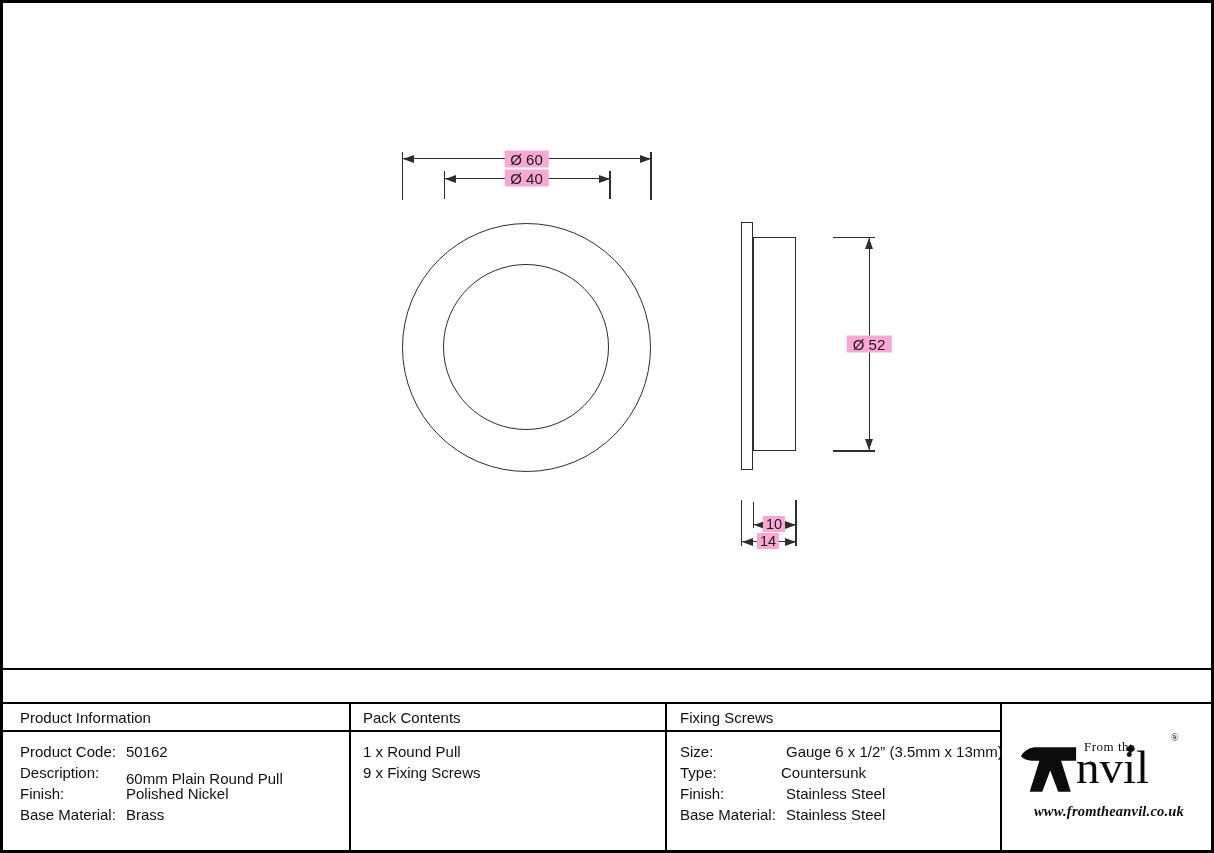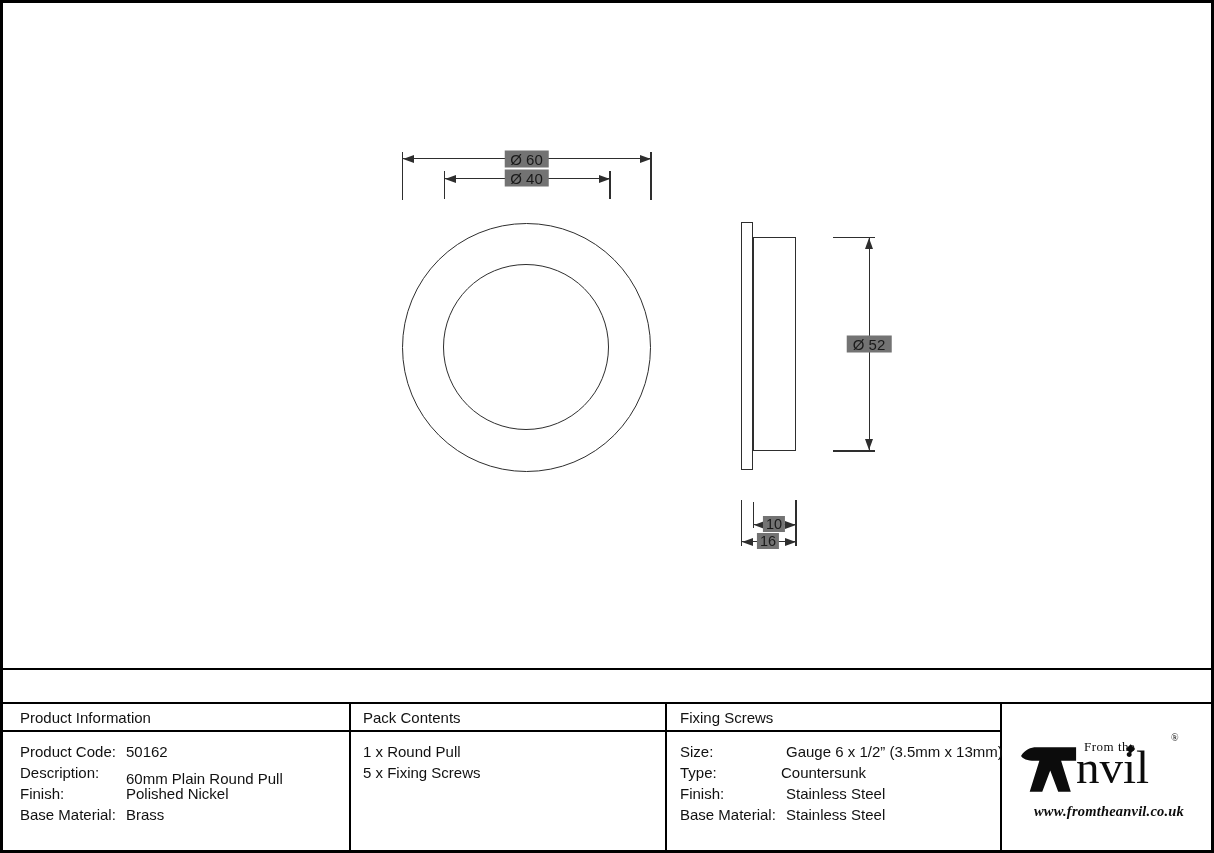--- a/index.html
+++ b/index.html
@@ -18,21 +18,21 @@
     color:var(--ink);
     overflow:hidden;
   }
   
   .hline{position:absolute;height:1.5px;background:var(--line);}
   .vline{position:absolute;width:1.5px;background:var(--line);}
   .circle{position:absolute;border:1.6px solid var(--line);border-radius:50%;background:#fff;}
   .rect{position:absolute;border:1.6px solid var(--line);background:#fff;}
   .dimlabel{
     position:absolute;transform:translate(-50%,-50%);
-    background:#737373;padding:0 6px;font-size:15px;white-space:nowrap;
+    background:#f9a8d4;padding:0 6px;font-size:15px;white-space:nowrap;
     color:var(--ink);
   }
   .dimlabel.small{padding:0 3px;font-size:14.5px;}
   .arr{position:absolute;width:0;height:0;}
   .arr.l{border-top:4px solid transparent;border-bottom:4px solid transparent;border-right:11px solid var(--line);}
   .arr.r{border-top:4px solid transparent;border-bottom:4px solid transparent;border-left:11px solid var(--line);}
   .arr.u{border-left:4px solid transparent;border-right:4px solid transparent;border-bottom:11px solid var(--line);}
   .arr.d{border-left:4px solid transparent;border-right:4px solid transparent;border-top:11px solid var(--line);}
   
   .tline{position:absolute;background:var(--tableline);}
@@ -87,21 +87,21 @@
     <div class="vline" style="left:792px;top:497px;height:46px;"></div>
 
     <div class="hline" style="left:750px;top:520.5px;width:43px;"></div>
     <div class="arr l" style="left:750.5px;top:517.5px;"></div>
     <div class="arr r" style="left:781.5px;top:517.5px;"></div>
     <span class="dimlabel small" style="left:771px;top:521px;">10</span>
 
     <div class="hline" style="left:738px;top:537.5px;width:55px;"></div>
     <div class="arr l" style="left:738.5px;top:534.5px;"></div>
     <div class="arr r" style="left:781.5px;top:534.5px;"></div>
-    <span class="dimlabel small" style="left:765px;top:538px;">16</span>
+    <span class="dimlabel small" style="left:765px;top:538px;">14</span>
   </div>
 
   <div class="tline" style="left:0;top:665px;width:1208px;height:2px;"></div>
   <div class="tline" style="left:0;top:699px;width:1208px;height:2px;"></div>
 
   <div class="tline" style="left:0;top:727px;width:998px;height:2px;"></div>
   <div class="tline" style="left:346px;top:699px;width:2px;height:148px;"></div>
   <div class="tline" style="left:662px;top:699px;width:2px;height:148px;"></div>
   <div class="tline" style="left:997px;top:699px;width:2px;height:148px;"></div>
 
@@ -110,21 +110,21 @@
   <span class="cellText" style="left:123px;top:740px;">50162</span>
   <span class="cellText" style="left:17px;top:761px;">Description:</span>
   <span class="cellText" style="left:123px;top:761px;margin-top:6px;">60mm Plain Round Pull</span>
   <span class="cellText" style="left:17px;top:782px;">Finish:</span>
   <span class="cellText" style="left:123px;top:782px;">Polished Nickel</span>
   <span class="cellText" style="left:17px;top:803px;">Base Material:</span>
   <span class="cellText" style="left:123px;top:803px;">Brass</span>
 
   <span class="cellText" style="left:360px;top:706px;">Pack Contents</span>
   <span class="cellText" style="left:360px;top:740px;">1 x Round Pull</span>
-  <span class="cellText" style="left:360px;top:761px;">5 x Fixing Screws</span>
+  <span class="cellText" style="left:360px;top:761px;">9 x Fixing Screws</span>
 
   <span class="cellText" style="left:677px;top:706px;">Fixing Screws</span>
   <span class="cellText" style="left:677px;top:740px;">Size:</span>
   <span class="cellText" style="left:783px;top:740px;">Gauge 6 x 1/2” (3.5mm x 13mm)</span>
   <span class="cellText" style="left:677px;top:761px;">Type:</span>
   <span class="cellText" style="left:741px;top:761px;margin-left:37px;">Countersunk</span>
   <span class="cellText" style="left:677px;top:782px;">Finish:</span>
   <span class="cellText" style="left:783px;top:782px;">Stainless Steel</span>
   <span class="cellText" style="left:677px;top:803px;">Base Material:</span>
   <span class="cellText" style="left:783px;top:803px;">Stainless Steel</span>

